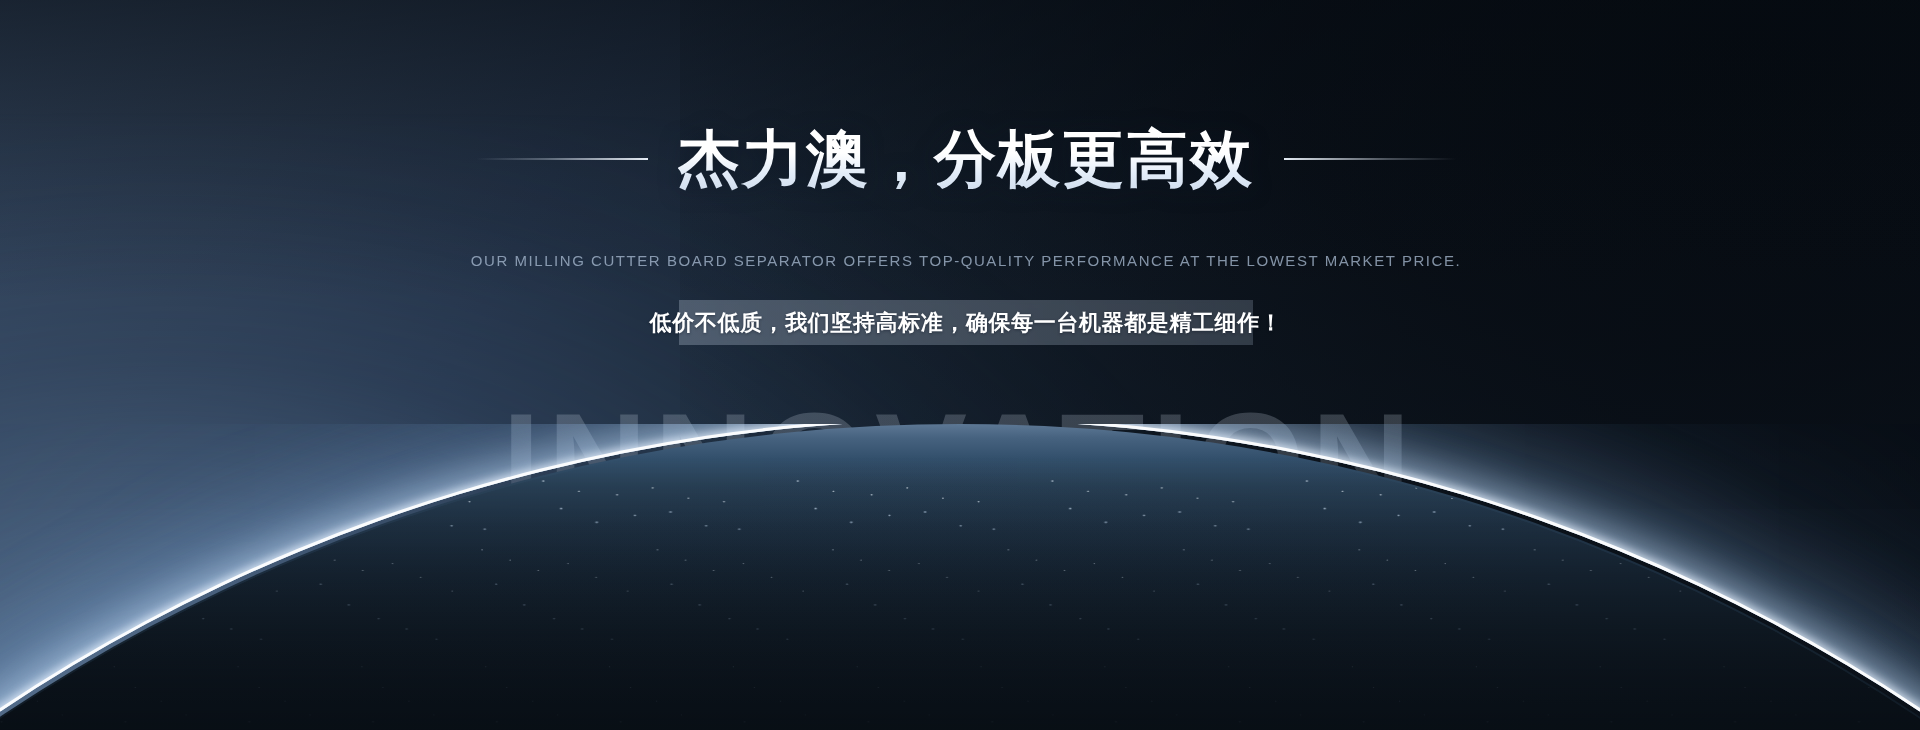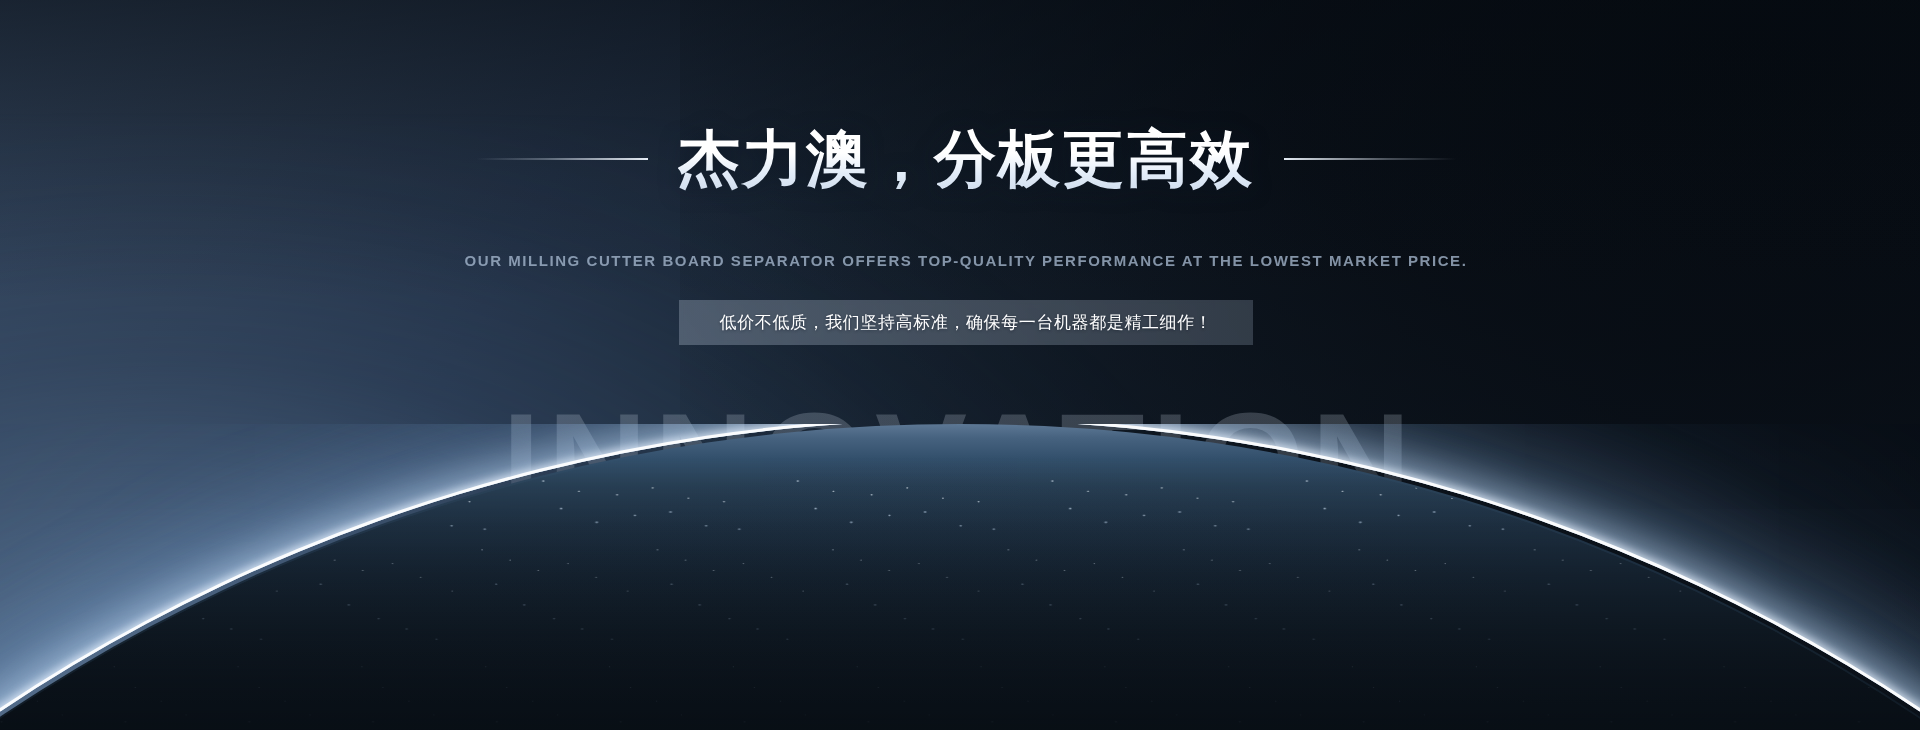--- a/index.html
+++ b/index.html
@@ -266,42 +266,42 @@
     -webkit-text-fill-color:transparent;
     filter:drop-shadow(0 2px 10px rgba(10,20,34,0.55));
   }
 
   .subtitle{
     position:absolute;
     left:0; right:0;
     top:252px;
     text-align:center;
     font-size:15px;
-    font-weight:700;
+    font-weight:400;
     letter-spacing:1.55px;
     color:rgba(170,188,210,0.76);
     white-space:nowrap;
   }
 
   .tagline-bar{
     position:absolute;
     left:50%;
     margin-left:-287px;
     top:300px;
     width:574px;
     height:45px;
     display:flex;
     align-items:center;
     justify-content:center;
     background:linear-gradient(90deg, rgba(176,190,208,0.34) 0%, rgba(176,190,208,0.30) 52%, rgba(160,176,196,0.26) 100%);
     backdrop-filter:blur(2px);
   }
   .tagline-text{
-    font-size:17px;
-    font-weight:400;
+    font-size:22px;
+    font-weight:700;
     letter-spacing:0.6px;
     color:#ffffff;
     white-space:nowrap;
     text-shadow:0 1px 3px rgba(10,18,30,0.45);
     text-align:right;
   }
 </style>
 </head>
 <body>
 

